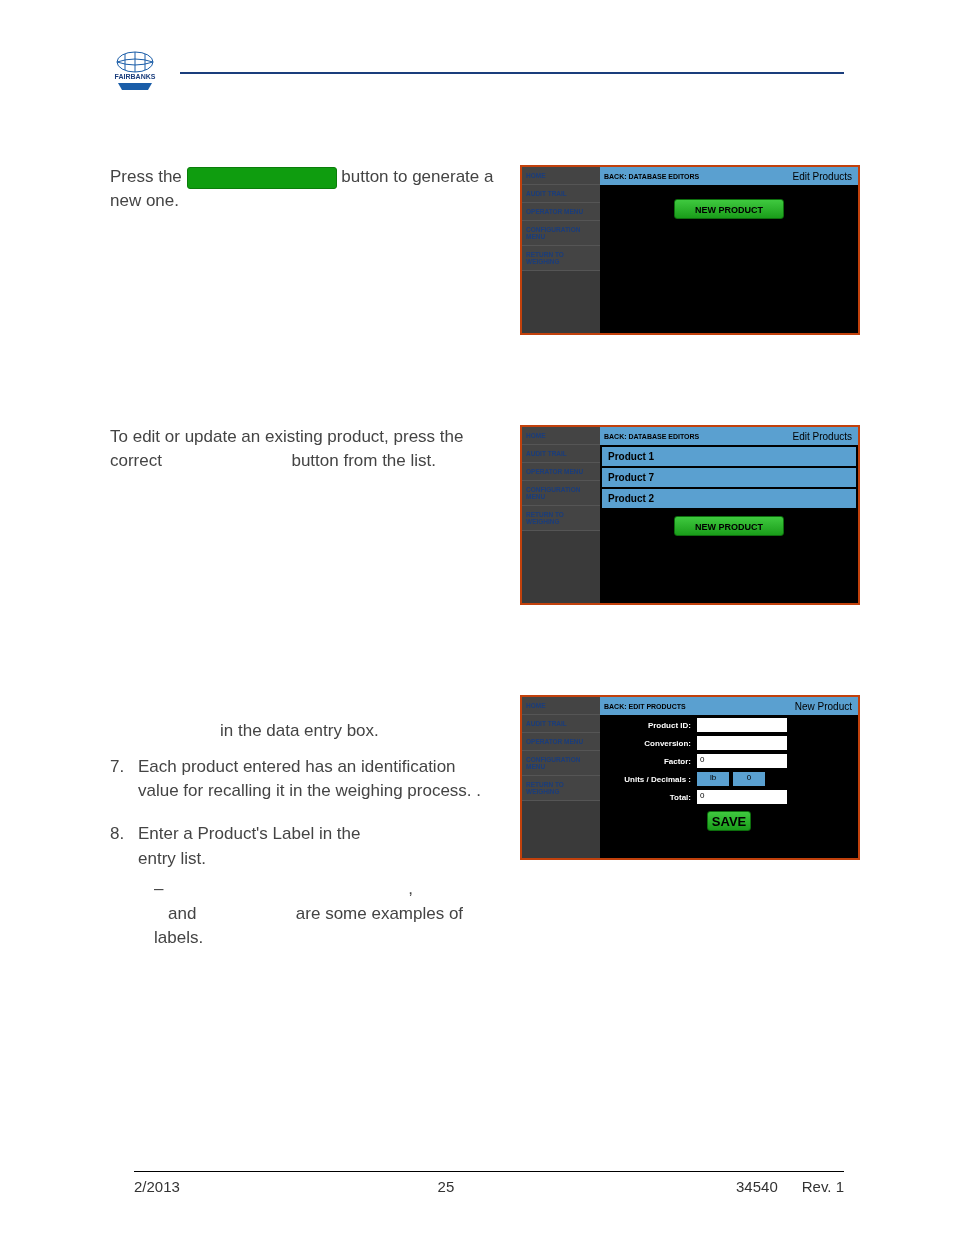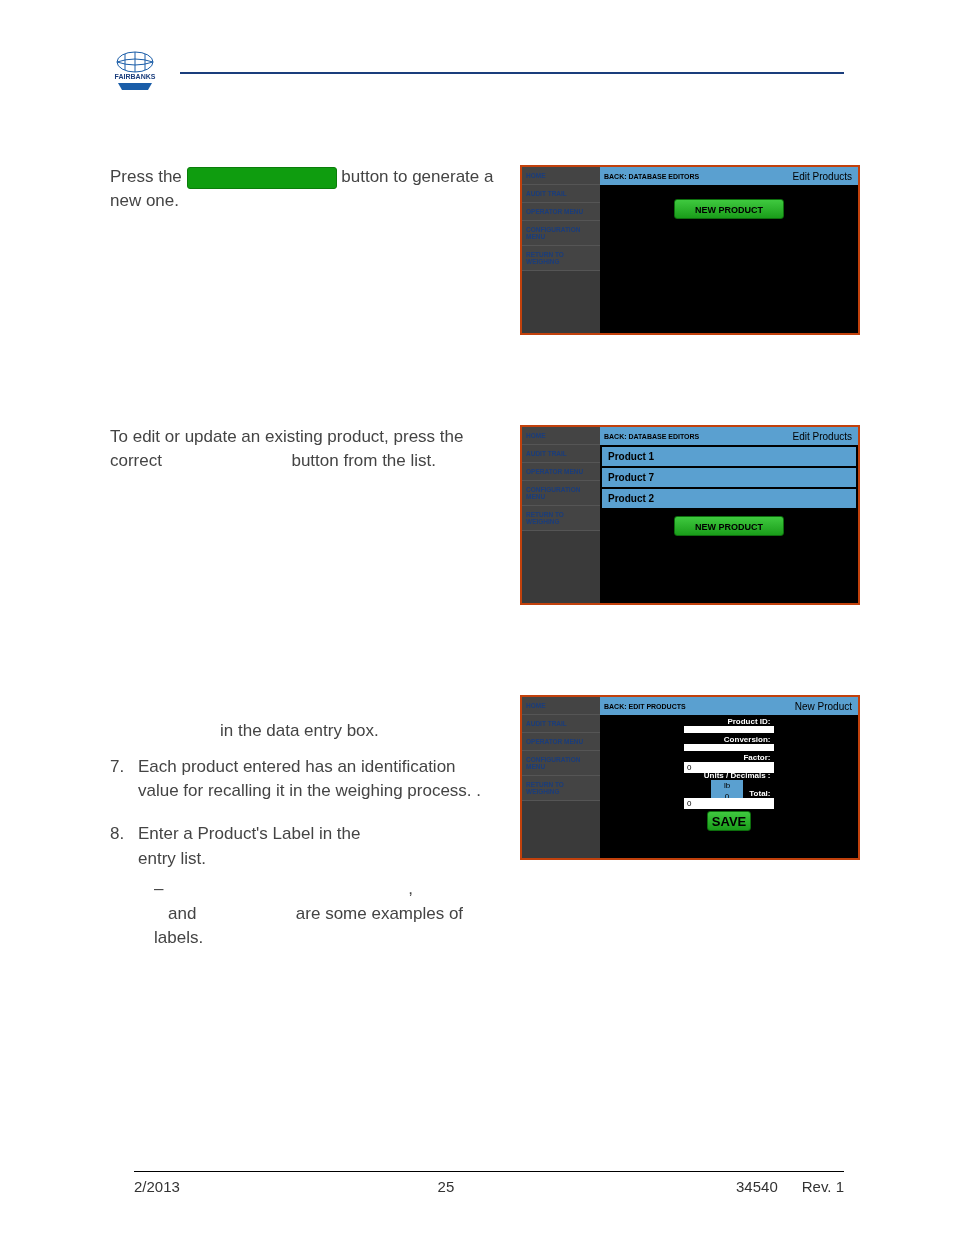--- a/index.html
+++ b/index.html
@@ -126,21 +126,20 @@
     font-size: 10px;
     font-weight: bold;
     padding: 4px 6px;
     margin-bottom: 2px;
   }
   .ss-form-row {
     display: flex;
     align-items: center;
     margin-bottom: 2px;
     height: 16px;
-    flex-direction: column;
   }
   .ss-form-label {
     width: 95px;
     text-align: right;
     font-size: 8px;
     font-weight: bold;
     color: #fff;
     padding-right: 6px;
   }
   .ss-form-input {

